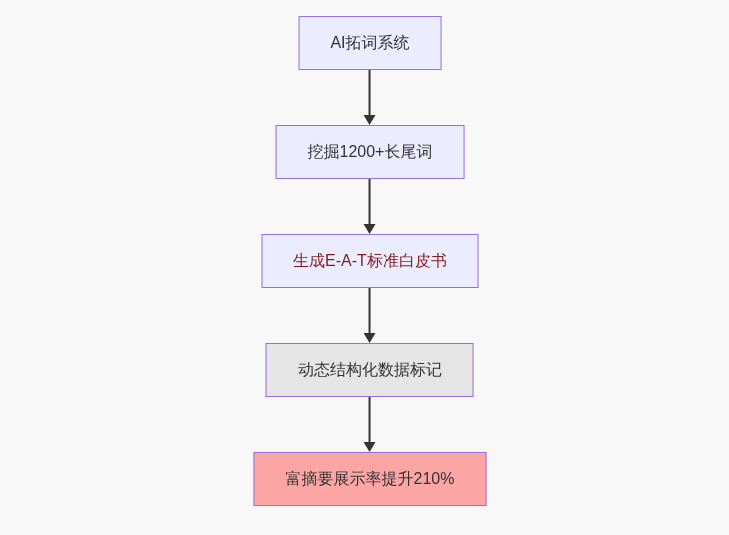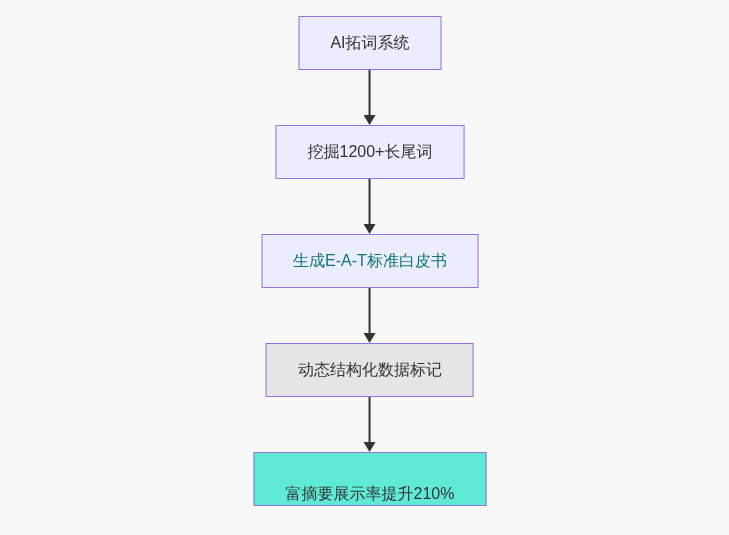--- a/index.html
+++ b/index.html
@@ -67,31 +67,31 @@
         <div class="shaft" style="background: rgb(51, 51, 51);"></div>
         <div class="head" style="border-top-color: rgb(51, 51, 51);"></div>
       </div>
       <div class="node" style="background: rgb(236, 236, 255); border-color: rgb(147, 112, 219); color: rgb(51, 51, 51);">
         <span>挖掘1200+长尾词</span>
       </div>
       <div class="arrow">
         <div class="shaft" style="background: rgb(51, 51, 51);"></div>
         <div class="head" style="border-top-color: rgb(51, 51, 51);"></div>
       </div>
-      <div class="node" style="background: rgb(236, 236, 255); border-color: rgb(147, 112, 219); color: #0f766e;">
+      <div class="node" style="background: rgb(236, 236, 255); border-color: rgb(147, 112, 219); color: #7f1d1d;">
         <span>生成E-A-T标准白皮书</span>
       </div>
       <div class="arrow">
         <div class="shaft" style="background: rgb(51, 51, 51);"></div>
         <div class="head" style="border-top-color: rgb(51, 51, 51);"></div>
       </div>
       <div class="node" style="background: #e5e5e5; border-color: rgb(147, 112, 219); color: rgb(51, 51, 51);">
         <span>动态结构化数据标记</span>
       </div>
       <div class="arrow">
         <div class="shaft" style="background: rgb(51, 51, 51);"></div>
         <div class="head" style="border-top-color: rgb(51, 51, 51);"></div>
       </div>
-      <div class="node" style="background: #5eead4; border-color: rgb(147, 112, 219); color: rgb(51, 51, 51); align-items: flex-end;">
+      <div class="node" style="background: #fca5a5; border-color: rgb(147, 112, 219); color: rgb(51, 51, 51);">
         <span>富摘要展示率提升210%</span>
       </div>
     </div>
 </div>
 
 </body></html>

